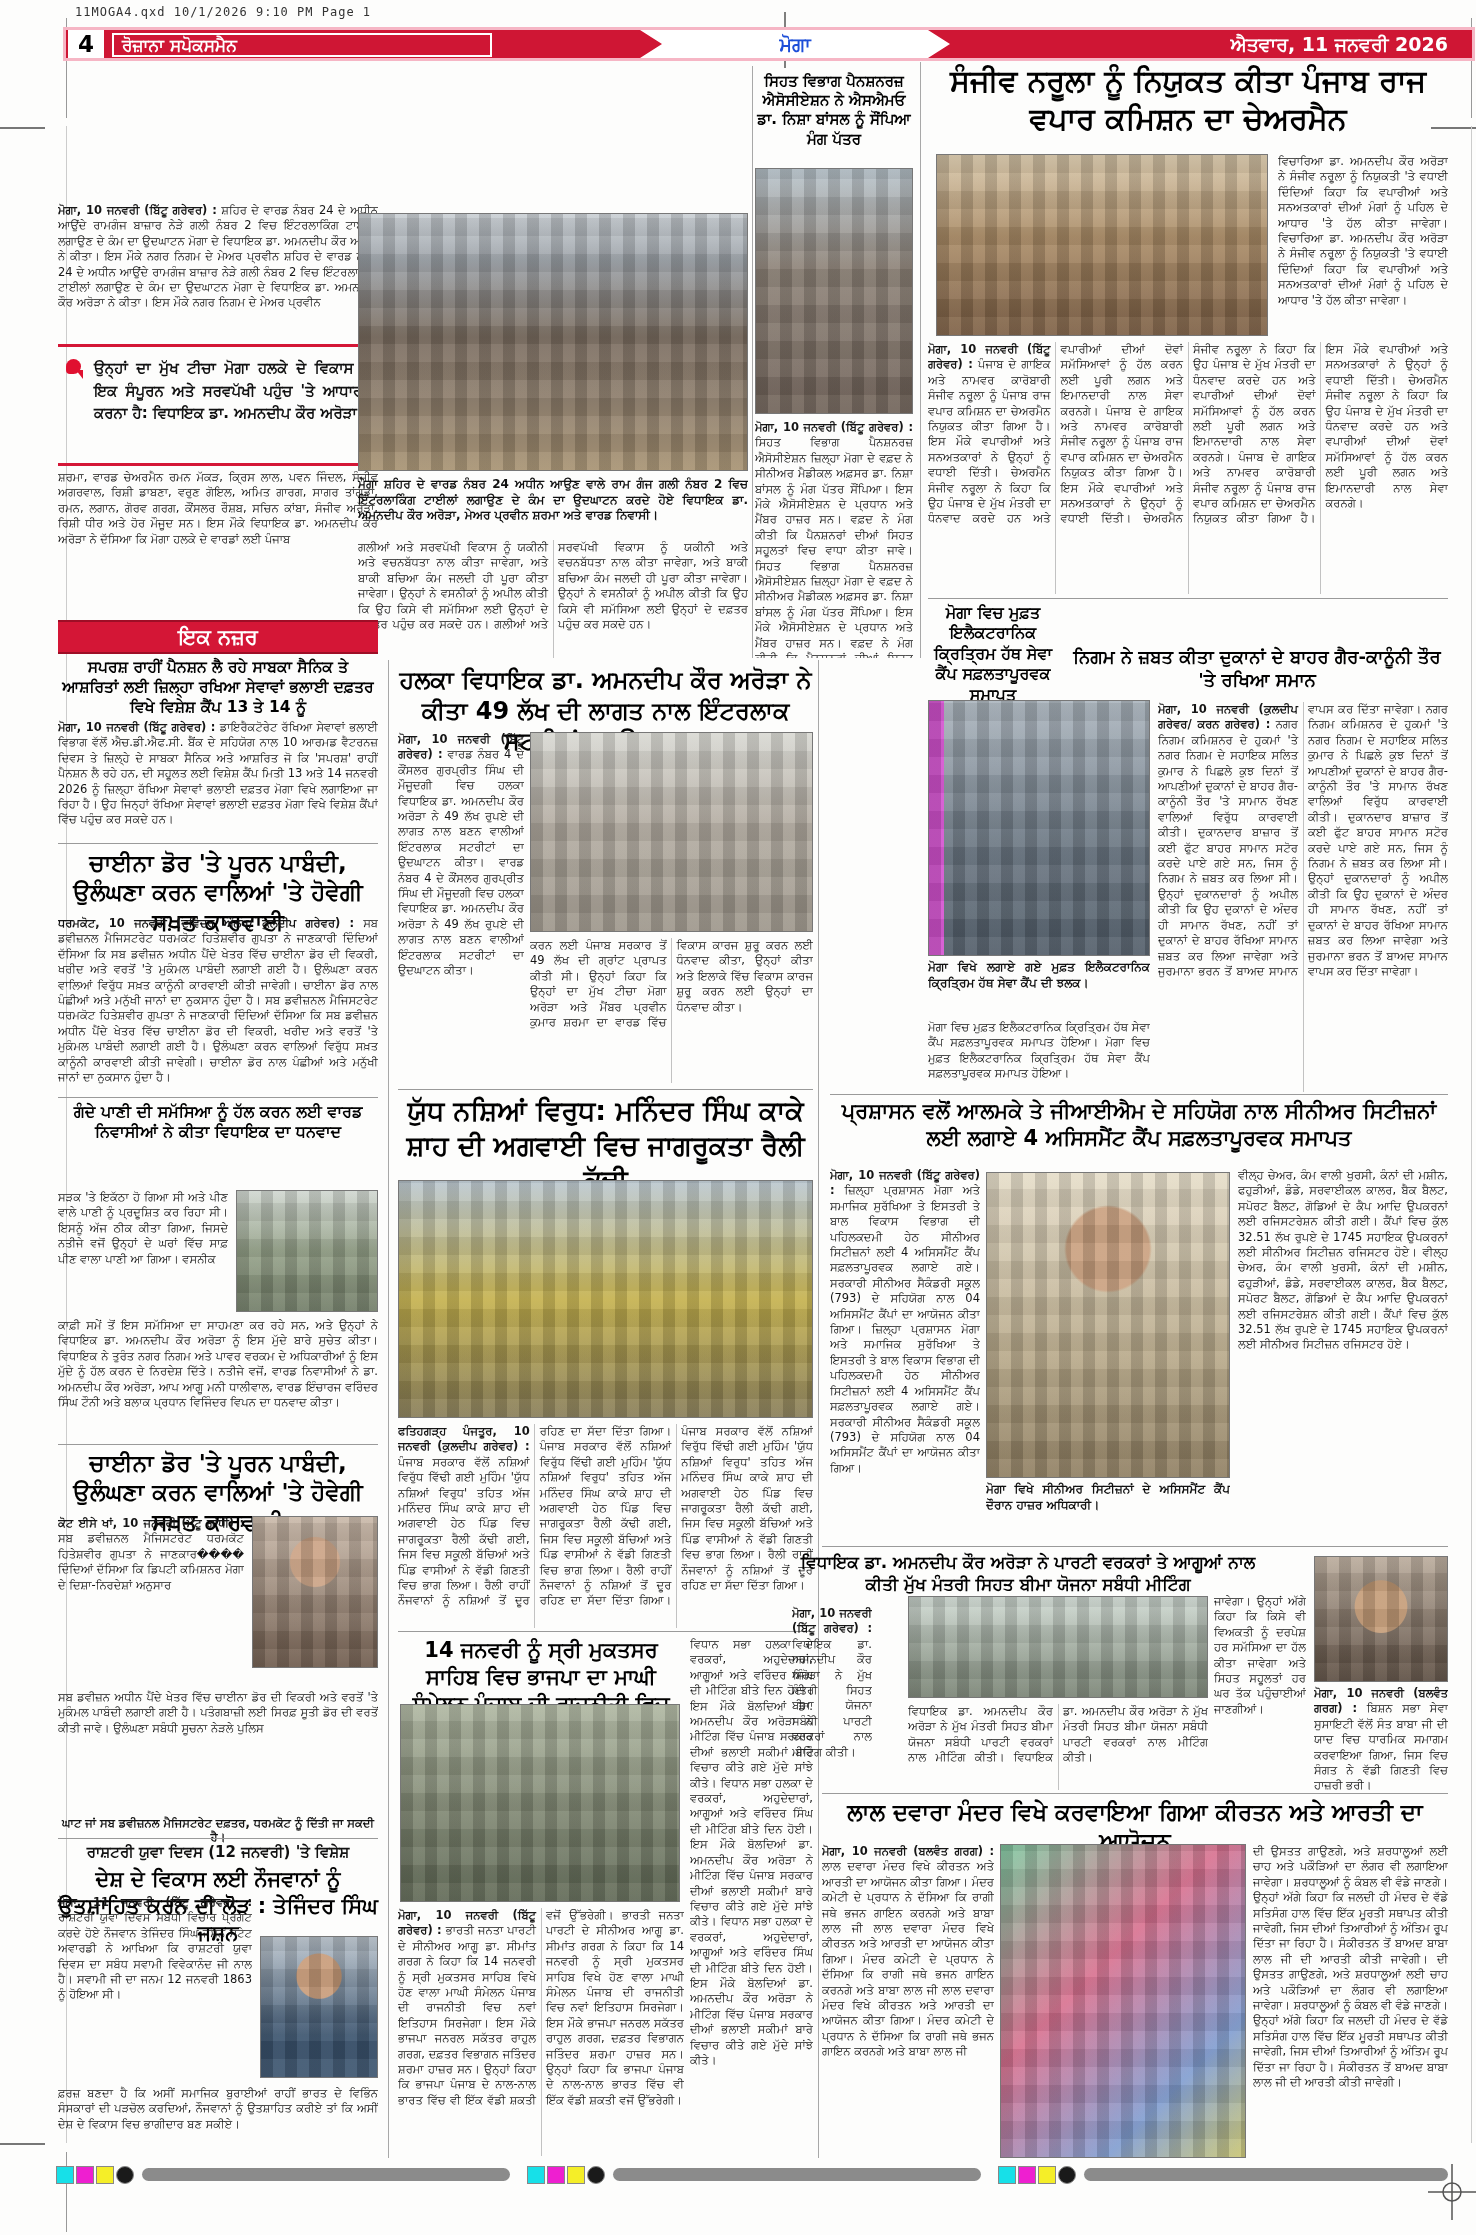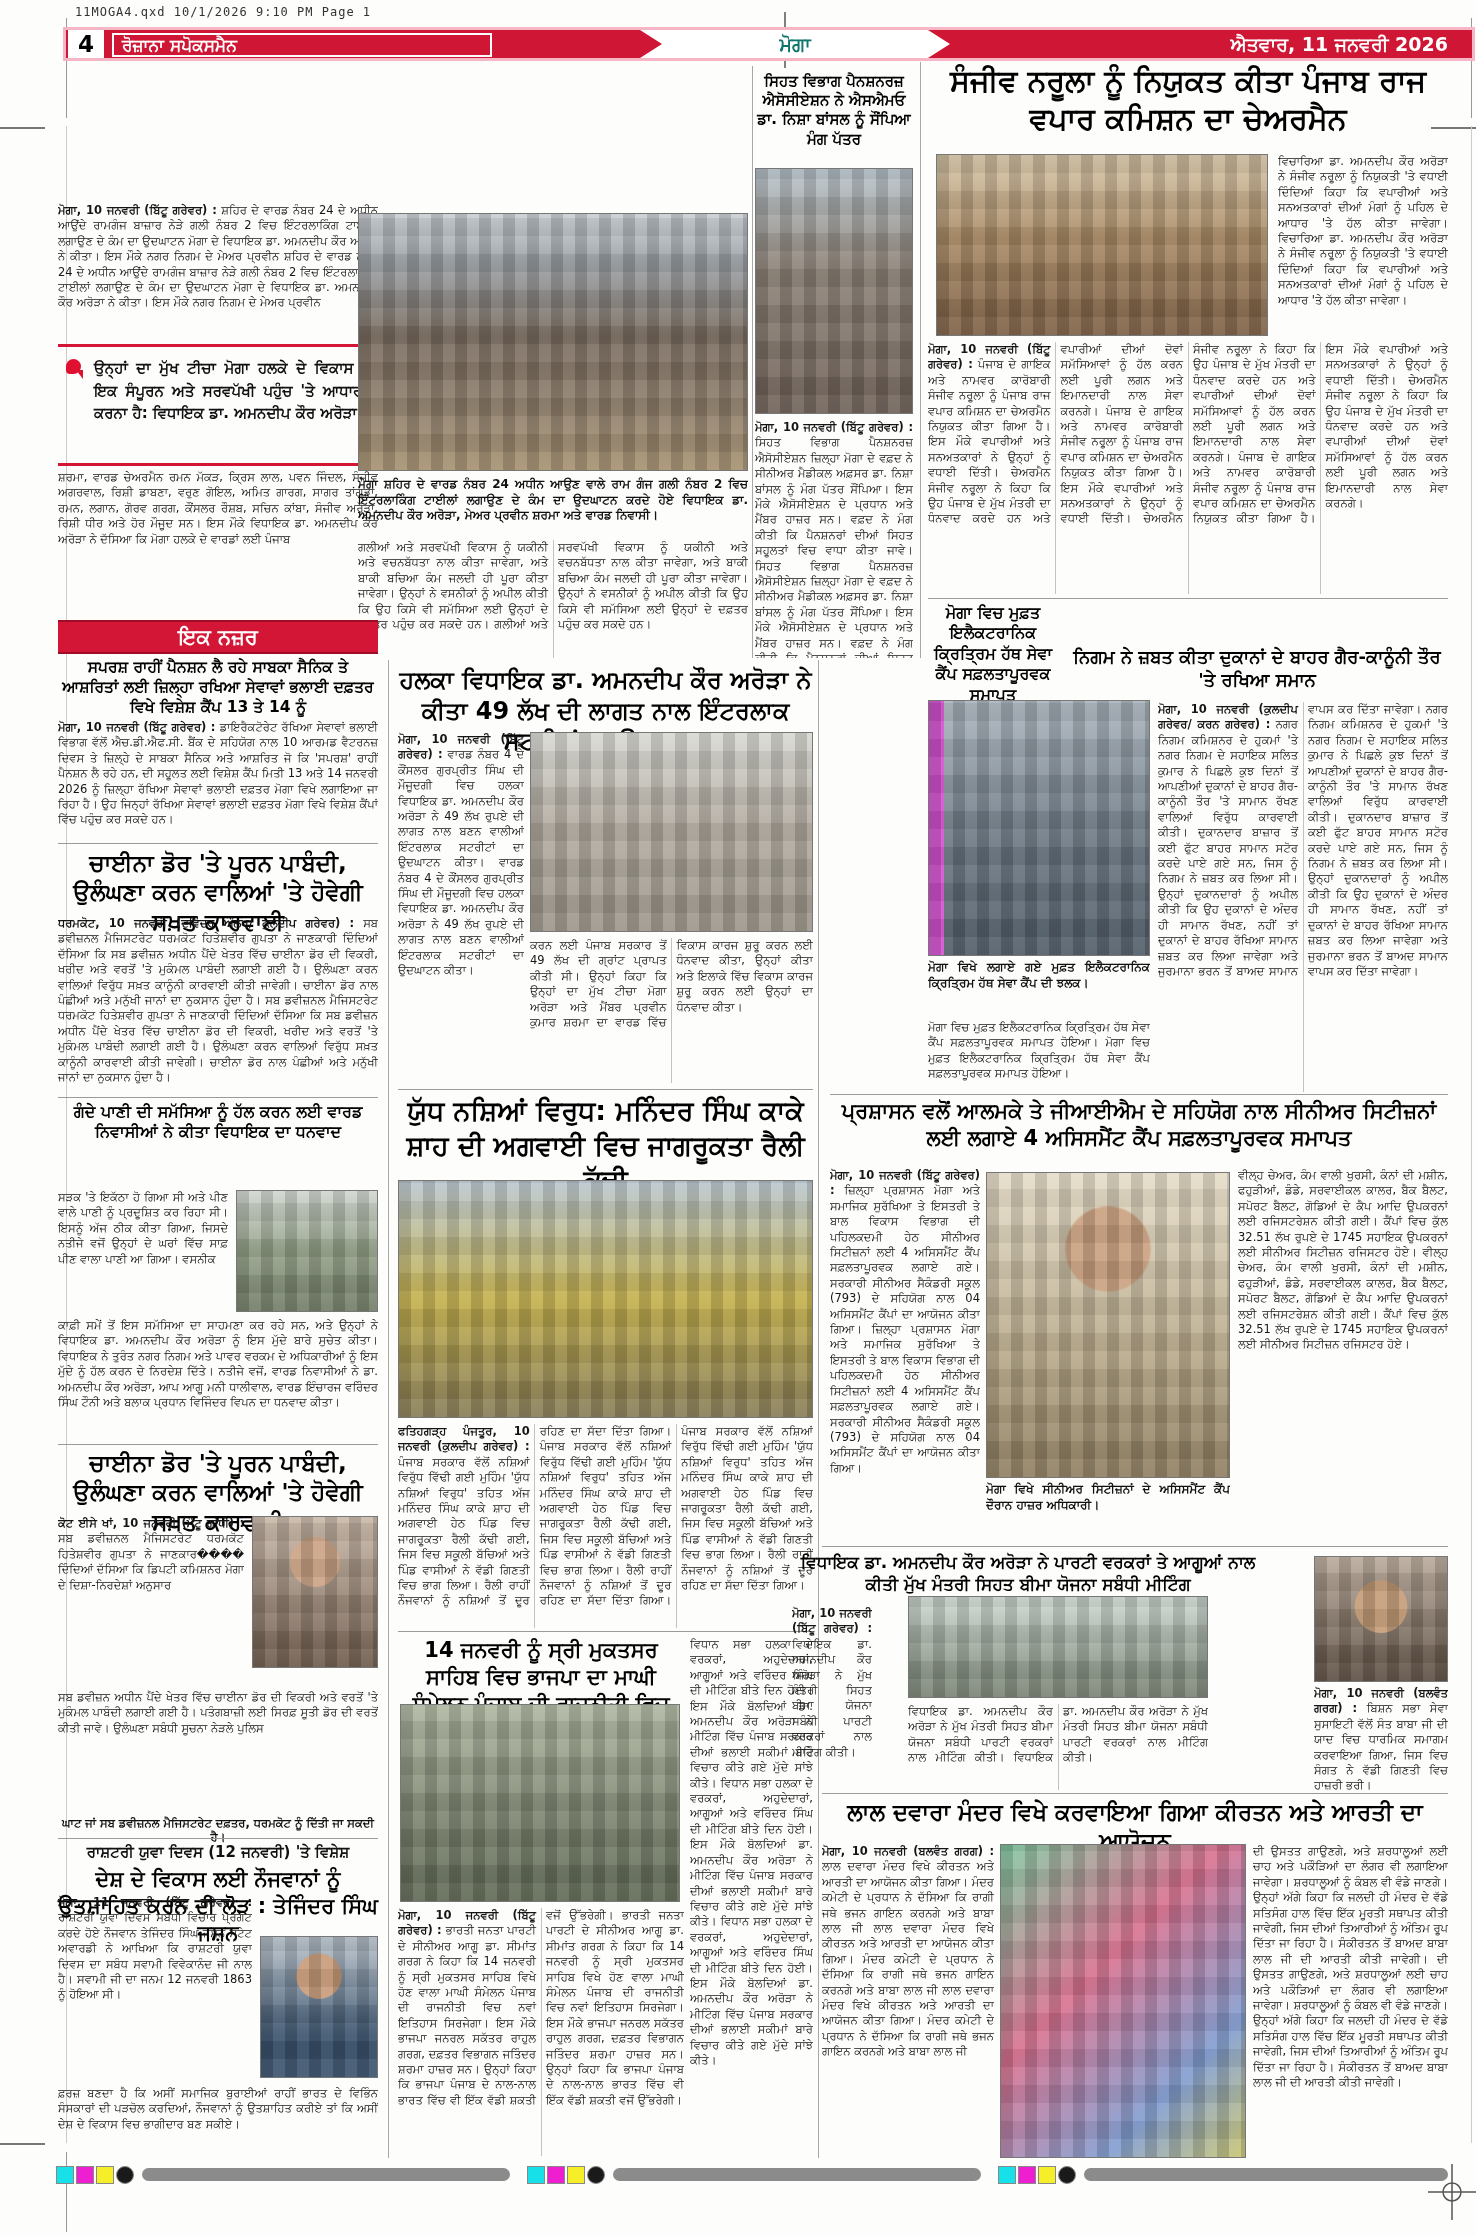--- a/index.html
+++ b/index.html
@@ -4,21 +4,21 @@
 <style>
   html,body{margin:0;padding:0;background:#e9e9e7;}
   .sheet{position:relative;width:1476px;height:2235px;background:#fdfdfc;margin:0 auto;
          font-family:"DejaVu Sans","Liberation Sans",sans-serif;color:#111;overflow:hidden;}
   .abs{position:absolute;}
   .slug{font-family:"DejaVu Sans Mono","Liberation Mono",monospace;font-size:12px;color:#333;letter-spacing:1px;}
   
   .mastbar{background:#cf1634;box-shadow:0 0 0 3px #f6b6c5;}
   .pgno{background:#fff;color:#000;font-weight:bold;font-size:23px;text-align:center;line-height:28px;}
   .brandbox{border:2px solid #fff;color:#fff;font-weight:bold;font-size:17px;line-height:20px;padding:0 8px;}
-  .ribbon{background:#fff;color:#0f766e;font-weight:bold;font-size:19px;text-align:center;line-height:28px;
+  .ribbon{background:#fff;color:#1d4ed8;font-weight:bold;font-size:19px;text-align:center;line-height:28px;
           clip-path:polygon(0 0,calc(100% - 22px) 0,100% 50%,calc(100% - 22px) 100%,0 100%,22px 50%);}
   .mastdate{color:#fff;font-weight:bold;font-size:19px;text-align:right;}
   
   .hl{font-weight:bold;color:#000;text-align:center;line-height:1.28;}
   .bt{font-size:11.5px;line-height:1.34;text-align:justify;color:#151515;overflow:hidden;}
   .dl{font-weight:bold;}
   .cap{font-weight:bold;font-size:12px;line-height:1.3;text-align:justify;overflow:hidden;}
   .c2{column-count:2;column-gap:10px;column-rule:1px solid #c2c2c2;}
   .c3{column-count:3;column-gap:10px;column-rule:1px solid #c2c2c2;}
   .c4{column-count:4;column-gap:10px;column-rule:1px solid #c2c2c2;}
@@ -204,20 +204,21 @@
   <div class="abs bt" style="left:1238px;top:1168px;width:210px;height:372px;">ਵੀਲ੍ਹ ਚੇਅਰ, ਕੰਮ ਵਾਲੀ ਖੁਰਸੀ, ਕੰਨਾਂ ਦੀ ਮਸ਼ੀਨ, ਫਹੁੜੀਆਂ, ਡੰਡੇ, ਸਰਵਾਈਕਲ ਕਾਲਰ, ਬੈਕ ਬੈਲਟ, ਸਪੋਰਟ ਬੈਲਟ, ਗੋਡਿਆਂ ਦੇ ਕੈਪ ਆਦਿ ਉਪਕਰਨਾਂ ਲਈ ਰਜਿਸਟਰੇਸ਼ਨ ਕੀਤੀ ਗਈ। ਕੈਂਪਾਂ ਵਿਚ ਕੁੱਲ 32.51 ਲੱਖ ਰੁਪਏ ਦੇ 1745 ਸਹਾਇਕ ਉਪਕਰਨਾਂ ਲਈ ਸੀਨੀਅਰ ਸਿਟੀਜ਼ਨ ਰਜਿਸਟਰ ਹੋਏ। ਵੀਲ੍ਹ ਚੇਅਰ, ਕੰਮ ਵਾਲੀ ਖੁਰਸੀ, ਕੰਨਾਂ ਦੀ ਮਸ਼ੀਨ, ਫਹੁੜੀਆਂ, ਡੰਡੇ, ਸਰਵਾਈਕਲ ਕਾਲਰ, ਬੈਕ ਬੈਲਟ, ਸਪੋਰਟ ਬੈਲਟ, ਗੋਡਿਆਂ ਦੇ ਕੈਪ ਆਦਿ ਉਪਕਰਨਾਂ ਲਈ ਰਜਿਸਟਰੇਸ਼ਨ ਕੀਤੀ ਗਈ। ਕੈਂਪਾਂ ਵਿਚ ਕੁੱਲ 32.51 ਲੱਖ ਰੁਪਏ ਦੇ 1745 ਸਹਾਇਕ ਉਪਕਰਨਾਂ ਲਈ ਸੀਨੀਅਰ ਸਿਟੀਜ਼ਨ ਰਜਿਸਟਰ ਹੋਏ।</div>
 
   <div class="abs rule-h" style="left:822px;top:1546px;width:626px;"></div>
   <div class="abs hl" style="left:784px;top:1552px;width:488px;height:38px;font-size:17px;">ਵਿਧਾਇਕ ਡਾ. ਅਮਨਦੀਪ ਕੌਰ ਅਰੋੜਾ ਨੇ ਪਾਰਟੀ ਵਰਕਰਾਂ ਤੇ ਆਗੂਆਂ ਨਾਲ ਕੀਤੀ ਮੁੱਖ ਮੰਤਰੀ ਸਿਹਤ ਬੀਮਾ ਯੋਜਨਾ ਸਬੰਧੀ ਮੀਟਿੰਗ</div>
   <div class="abs bt" style="left:792px;top:1594px;width:80px;height:196px;margin-top:12px;">
     <b class="dl">ਮੋਗਾ, 10 ਜਨਵਰੀ (ਬਿੱਟੂ ਗਰੇਵਰ) :</b>
     <span>ਵਿਧਾਇਕ ਡਾ. ਅਮਨਦੀਪ ਕੌਰ ਅਰੋੜਾ ਨੇ ਮੁੱਖ ਮੰਤਰੀ ਸਿਹਤ ਬੀਮਾ ਯੋਜਨਾ ਸਬੰਧੀ ਪਾਰਟੀ ਵਰਕਰਾਂ ਨਾਲ ਮੀਟਿੰਗ ਕੀਤੀ।</span>
   </div>
   <div class="ph ph12" style="left:908px;top:1596px;width:300px;height:102px;"></div>
   <div class="abs bt c2" style="left:908px;top:1704px;width:300px;height:86px;">ਵਿਧਾਇਕ ਡਾ. ਅਮਨਦੀਪ ਕੌਰ ਅਰੋੜਾ ਨੇ ਮੁੱਖ ਮੰਤਰੀ ਸਿਹਤ ਬੀਮਾ ਯੋਜਨਾ ਸਬੰਧੀ ਪਾਰਟੀ ਵਰਕਰਾਂ ਨਾਲ ਮੀਟਿੰਗ ਕੀਤੀ। ਵਿਧਾਇਕ ਡਾ. ਅਮਨਦੀਪ ਕੌਰ ਅਰੋੜਾ ਨੇ ਮੁੱਖ ਮੰਤਰੀ ਸਿਹਤ ਬੀਮਾ ਯੋਜਨਾ ਸਬੰਧੀ ਪਾਰਟੀ ਵਰਕਰਾਂ ਨਾਲ ਮੀਟਿੰਗ ਕੀਤੀ।</div>
+  <div class="abs bt" style="left:1214px;top:1594px;width:92px;height:196px;">ਜਾਵੇਗਾ। ਉਨ੍ਹਾਂ ਅੱਗੇ ਕਿਹਾ ਕਿ ਕਿਸੇ ਵੀ ਵਿਅਕਤੀ ਨੂੰ ਦਰਪੇਸ਼ ਹਰ ਸਮੱਸਿਆ ਦਾ ਹੱਲ ਕੀਤਾ ਜਾਵੇਗਾ ਅਤੇ ਸਿਹਤ ਸਹੂਲਤਾਂ ਹਰ ਘਰ ਤੱਕ ਪਹੁੰਚਾਈਆਂ ਜਾਣਗੀਆਂ।</div>
   <div class="ph ph13" style="left:1314px;top:1556px;width:134px;height:126px;"></div>
   <div class="abs bt" style="left:1314px;top:1686px;width:134px;height:104px;">
     <b class="dl">ਮੋਗਾ, 10 ਜਨਵਰੀ (ਬਲਵੰਤ ਗਰਗ) :</b>
     <span>ਬਿਸ਼ਨ ਸਭਾ ਸੇਵਾ ਸੁਸਾਇਟੀ ਵੱਲੋਂ ਸੰਤ ਬਾਬਾ ਜੀ ਦੀ ਯਾਦ ਵਿਚ ਧਾਰਮਿਕ ਸਮਾਗਮ ਕਰਵਾਇਆ ਗਿਆ, ਜਿਸ ਵਿਚ ਸੰਗਤ ਨੇ ਵੱਡੀ ਗਿਣਤੀ ਵਿਚ ਹਾਜ਼ਰੀ ਭਰੀ।</span>
   </div>
 
   <div class="abs rule-h" style="left:822px;top:1793px;width:626px;"></div>
   <div class="abs hl" style="left:822px;top:1798px;width:626px;height:40px;font-size:23px;">ਲਾਲ ਦਵਾਰਾ ਮੰਦਰ ਵਿਖੇ ਕਰਵਾਇਆ ਗਿਆ ਕੀਰਤਨ ਅਤੇ ਆਰਤੀ ਦਾ ਆਯੋਜਨ</div>
   <div class="abs bt" style="left:822px;top:1844px;width:172px;height:314px;">
     <b class="dl">ਮੋਗਾ, 10 ਜਨਵਰੀ (ਬਲਵੰਤ ਗਰਗ) :</b>

